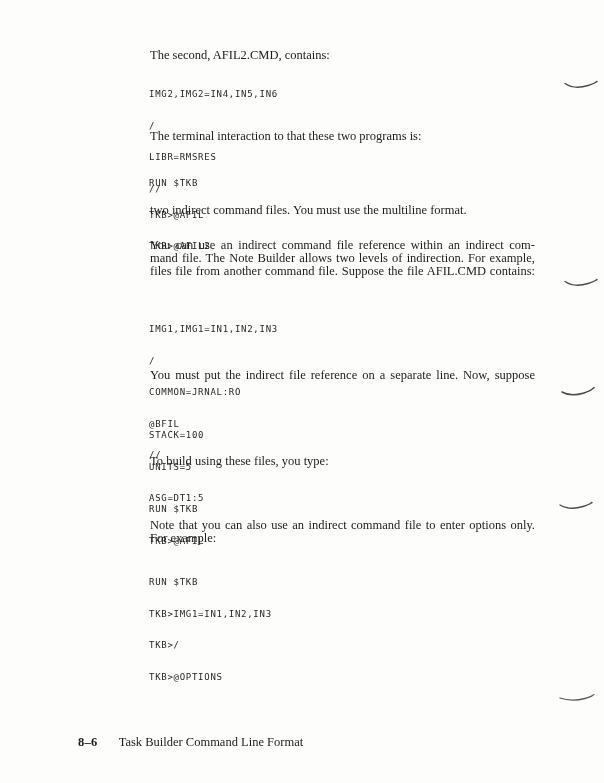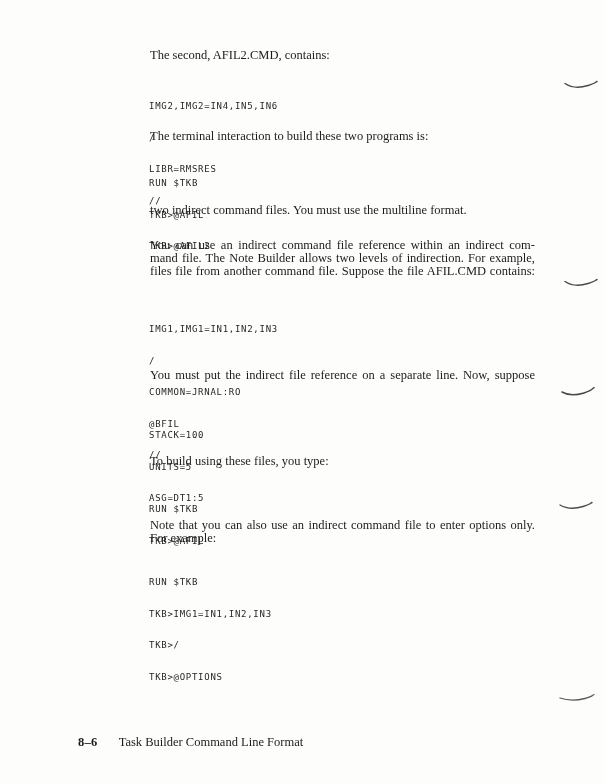--- a/index.html
+++ b/index.html
@@ -71,29 +71,29 @@
 </style>
 </head>
 <body>
 
 <div class="page">
 
   <div class="para" style="top:49px">
     <div class="bline last">The second, AFIL2.CMD, contains:</div>
   </div>
 
-  <div class="code" style="top:80px">
+  <div class="code" style="top:68px">
     <div>IMG2,IMG2=IN4,IN5,IN6</div>
     <div>/</div>
     <div>LIBR=RMSRES</div>
     <div>//</div>
   </div>
 
   <div class="para" style="top:130px">
-    <div class="bline last">The terminal interaction to build these two programs is:</div>
+    <div class="bline last">The terminal interaction to that these two programs is:</div>
   </div>
 
   <div class="code" style="top:157px">
     <div>RUN $TKB</div>
     <div>TKB&gt;@AFIL</div>
     <div>TKB&gt;@AFIL2</div>
   </div>
 
   <div class="para" style="top:204px">
     <div class="bline last">two indirect command files. You must use the multiline format.</div>

